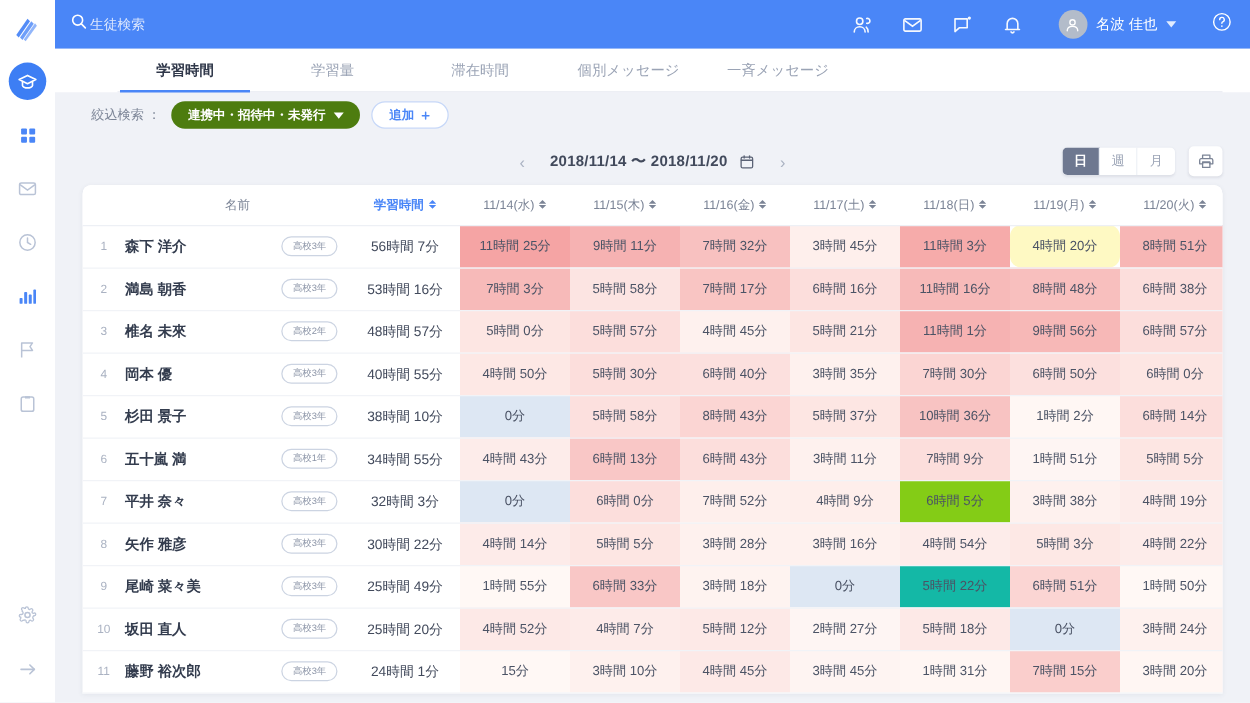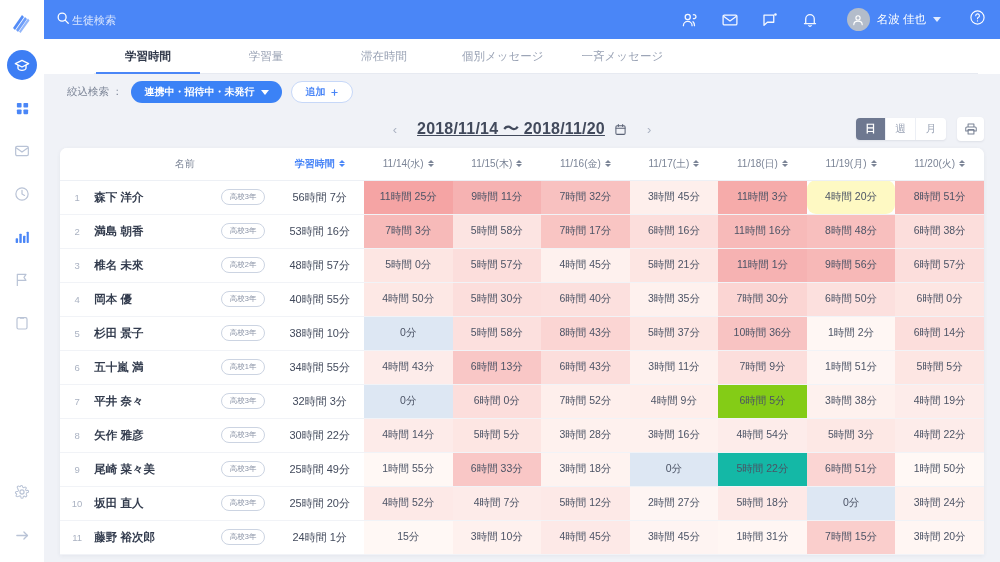--- a/index.html
+++ b/index.html
@@ -69,45 +69,45 @@
     position: relative; min-width: 92px;
   }
   .tab + .tab { margin-left: 26px; }
   .tab.active { color: #30384a; font-weight: bold; }
   .tab.active::after {
     content: ""; position: absolute; left: -6px; right: -6px; bottom: 0;
     height: 2px; background: #4a86f7; z-index: 2;
   }
 
   
-  .content { flex: 1 1 auto; background: #f0f2f7; padding: 0 16px; overflow: hidden; position: relative; }
+  .content { flex: 1 1 auto; background: #f0f2f7; padding: 0 22px; overflow: hidden; position: relative; }
 
   
   .filterbar { height: 36px; display: flex; align-items: center; gap: 9px; padding-left: 7px; }
   .filter-label { font-size: 10.5px; color: #7b8496; }
   .pill-primary {
-    background: #3b82f6; color: #fff; border-radius: 13px; height: 22px;
+    background: #4d7c0f; color: #fff; border-radius: 13px; height: 22px;
     display: flex; align-items: center; gap: 7px; padding: 0 13px;
     font-size: 10px; font-weight: bold; cursor: pointer; border: none;
     font-family: inherit;
   }
   .pill-outline {
     background: #fff; color: #4a86f7; border: 1px solid #c7d8f8; border-radius: 13px;
     height: 22px; display: flex; align-items: center; gap: 5px; padding: 0 13px;
     font-size: 10px; font-weight: bold; cursor: pointer; font-family: inherit;
   }
   .chev { width: 0; height: 0; border-left: 4px solid transparent;
           border-right: 4px solid transparent; border-top: 5px solid currentColor; }
 
   
   .daterow { height: 38px; display: flex; align-items: center; position: relative; }
   .datenav { display: flex; align-items: center; gap: 14px; margin: 0 auto; }
   .arrow-btn { color: #aab2c2; font-size: 13px; cursor: pointer; padding: 0 6px; user-select: none; }
   .daterange { display: flex; align-items: center; gap: 9px; }
-  .daterange-text { font-size: 16px; font-weight: bold; color: #424a5c; letter-spacing: .2px; text-decoration: underline; }
+  .daterange-text { font-size: 12px; font-weight: bold; color: #424a5c; letter-spacing: .2px; }
   .cal-icon { cursor: pointer; color: #5a6275; display: flex; }
   .view-controls { position: absolute; right: 0; display: flex; align-items: center; gap: 11px; }
   .segmented { display: flex; border-radius: 4px; overflow: hidden; box-shadow: 0 1px 2px rgba(60,70,100,.10); }
   .seg {
     width: 30px; height: 22px; display: flex; align-items: center; justify-content: center;
     font-size: 10.5px; background: #fff; color: #9aa3b5; cursor: pointer; border-right: 1px solid #eceff5;
   }
   .seg:last-child { border-right: none; }
   .seg.active { background: #6e7890; color: #fff; font-weight: bold; }
   .print-btn {

